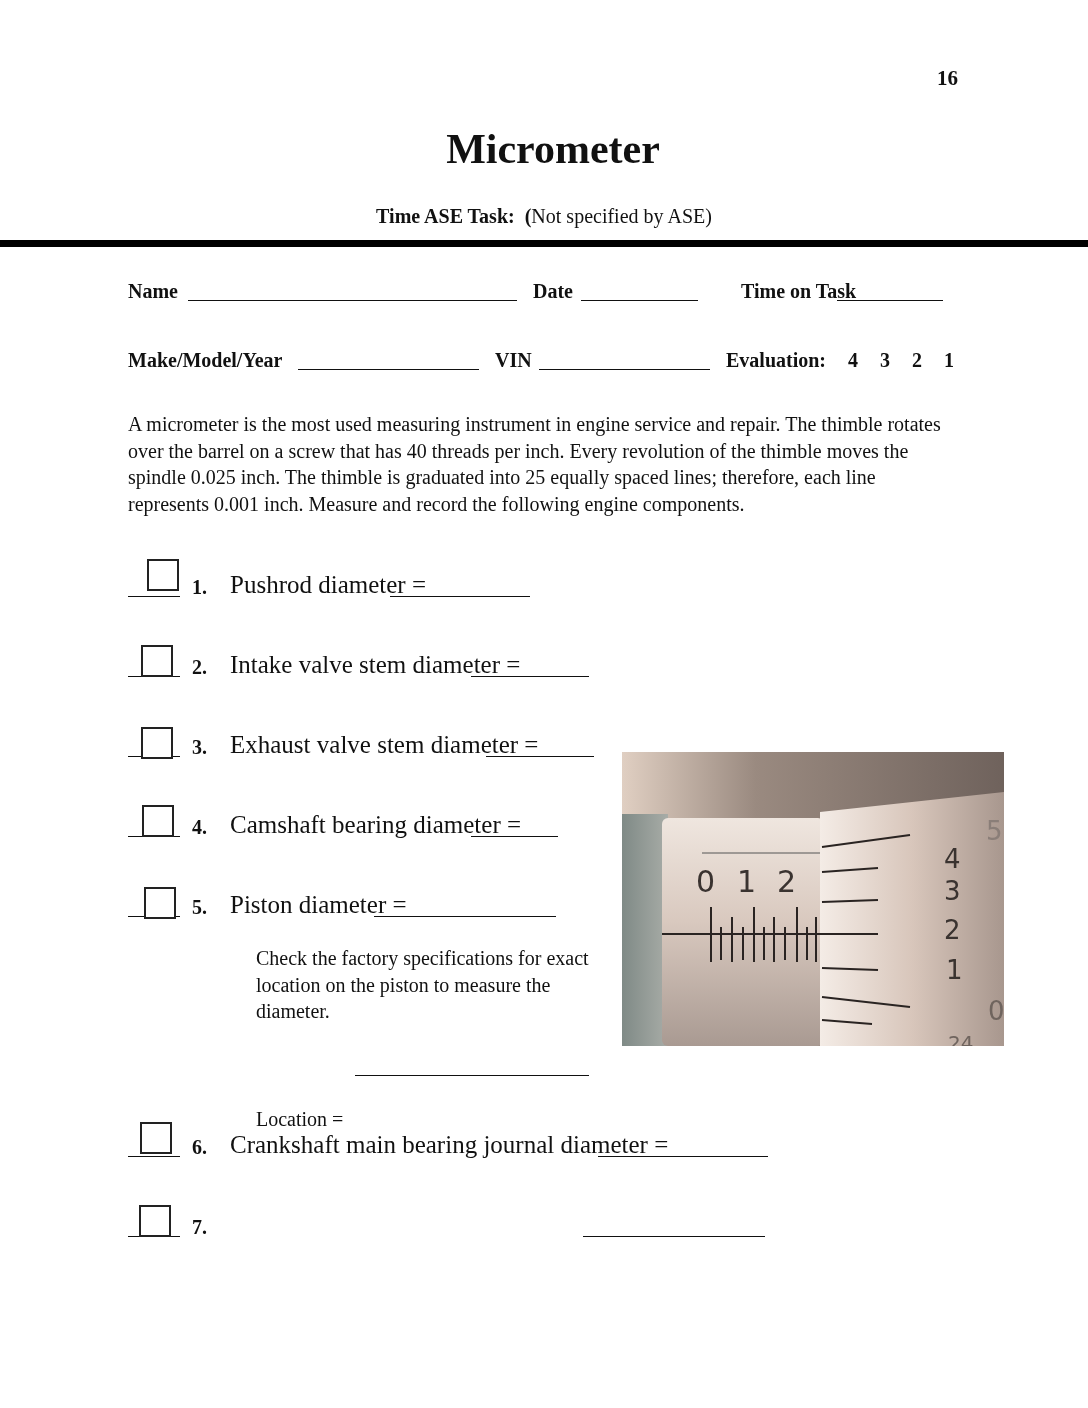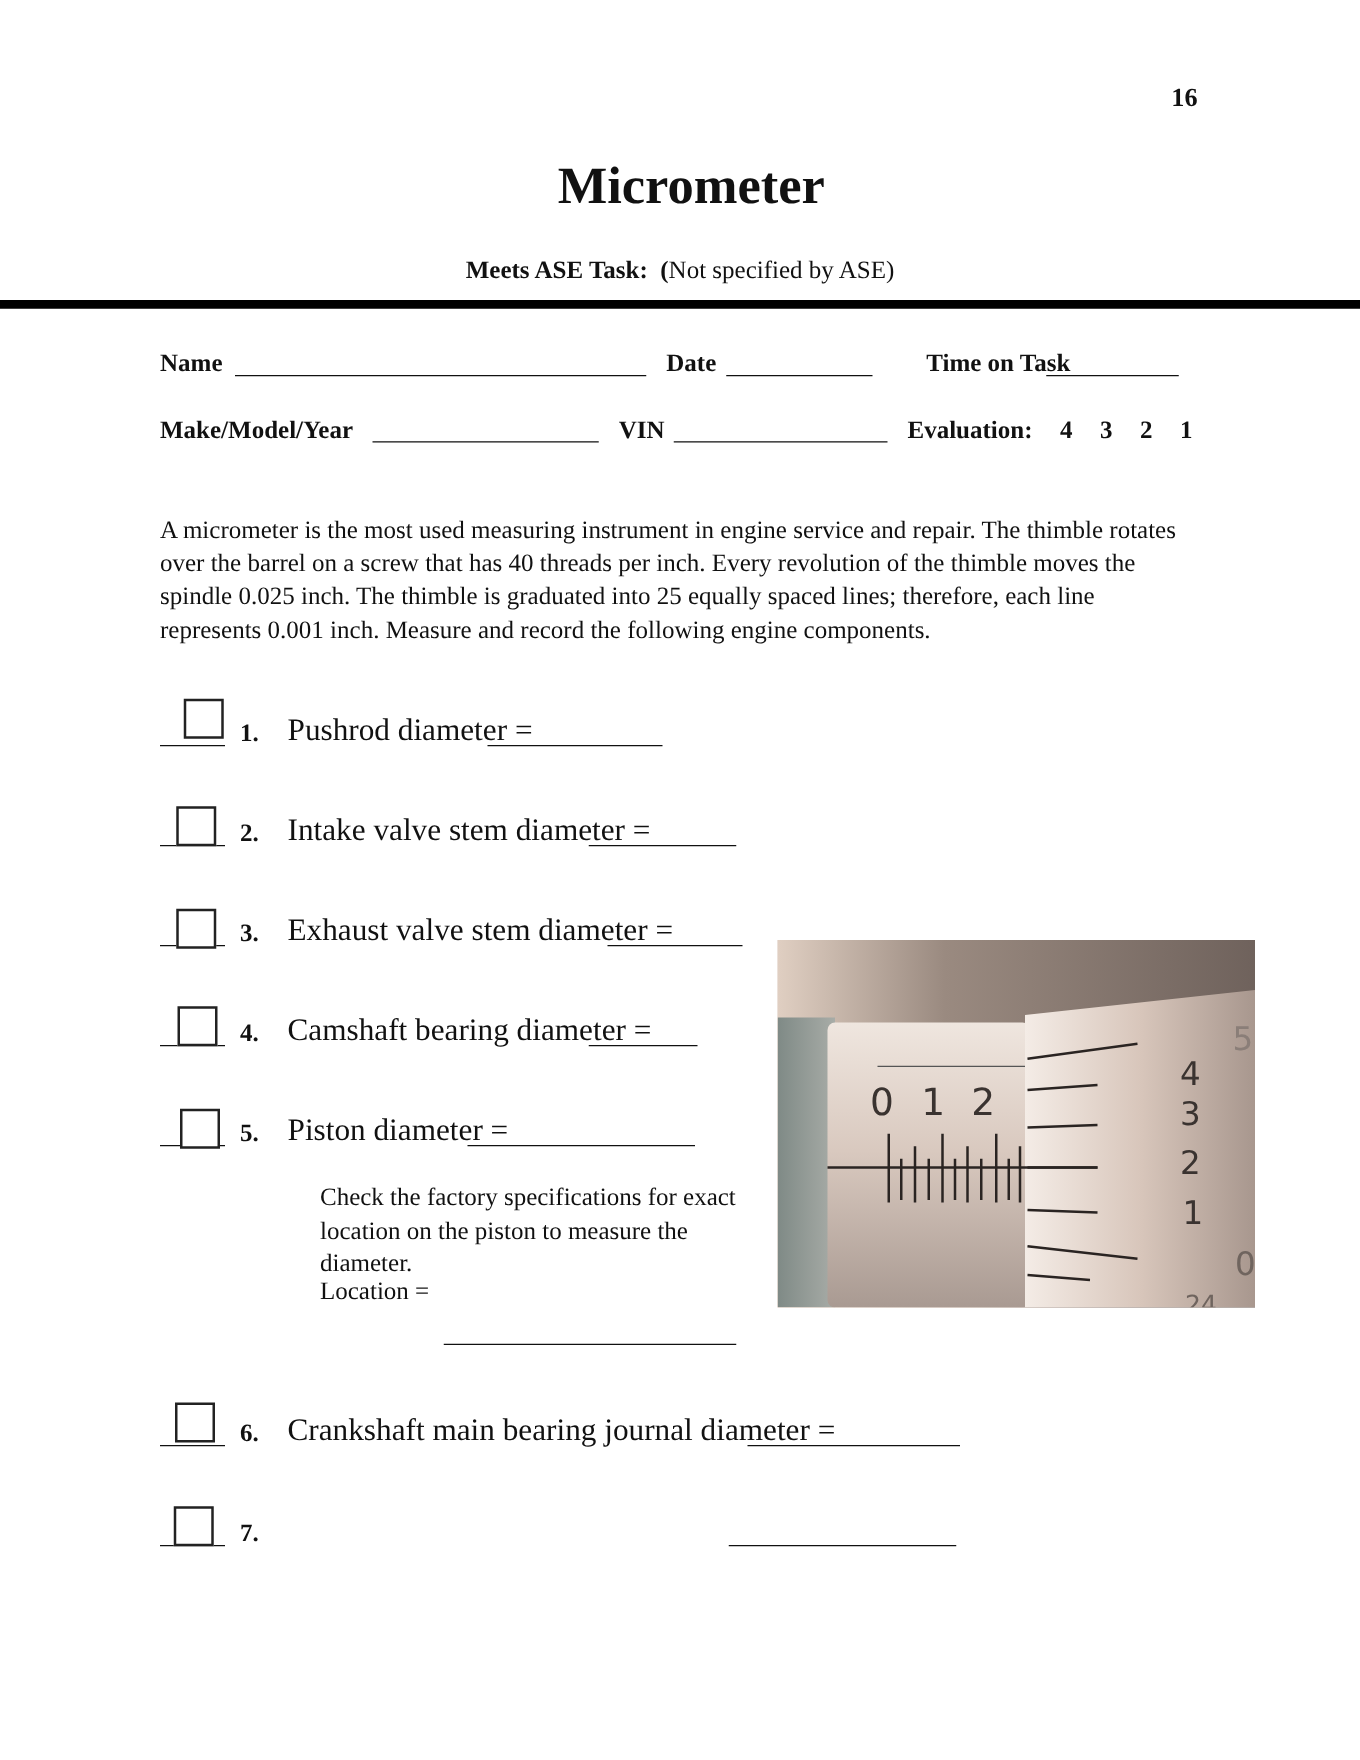--- a/index.html
+++ b/index.html
@@ -23,46 +23,46 @@
     .intro { left: 128px; top: 411px; width: 830px; font-size: 20px; line-height: 26.5px; white-space: normal; }
 
     .item { position: absolute; left: 128px; height: 40px; }
     .item .uline { position: absolute; left: 0; width: 52px; bottom: 0; border-bottom: 1.6px solid #111; }
     .item .cbox { position: absolute; width: 32px; height: 32px; border: 2px solid #222; background: #fff; cursor: pointer; }
     .item .num { position: absolute; left: 64px; bottom: -2px; font-size: 20px; font-weight: bold; }
     .item .label { position: absolute; left: 102px; bottom: -2px; font-size: 25px; white-space: nowrap; }
     .item .answer { position: absolute; bottom: 0; border-bottom: 1.6px solid #111; height: 20px; }
 
     .note { left: 256px; top: 945px; width: 350px; font-size: 20px; line-height: 26.5px; white-space: normal; }
-    .loc-label { left: 256px; top: 1022px; font-size: 20px; }
+    .loc-label { left: 256px; top: 1108px; font-size: 20px; }
 
     .photo { left: 622px; top: 752px; width: 382px; height: 294px; overflow: hidden;
              background: linear-gradient(90deg, #dcc9bb 0%, #c9b3a5 40%, #8f7f76 75%, #7d6f68 100%); }
     .photo svg { display: block; }
   </style>
 </head>
 <body>
 
 <div class="abs page-number">16</div>
 <div class="abs title">Micrometer</div>
 <div class="abs ase">
-  <b>Meets ASE Task:</b>&nbsp; <b>(</b><span>Not specified by ASE)</span>
+  <b>Time ASE Task:</b>&nbsp; <b>(</b><span>Not specified by ASE)</span>
 </div>
 <div class="abs rule"></div>
 
 <div class="abs hdr-row" style="left:0;width:1088px;height:30px;">
   <span class="hdr-label" style="left:128px;">Name</span>
   <span class="blank" style="left:188px;width:329px;"></span>
   <span class="hdr-label" style="left:533px;">Date</span>
   <span class="blank" style="left:581px;width:117px;"></span>
   <span class="hdr-label" style="left:709px;margin-left:32px;">Time on Task</span>
   <span class="blank" style="left:837px;width:106px;"></span>
 </div>
 
-<div class="abs hdr-row r2" style="left:0;width:884px;height:30px;">
+<div class="abs hdr-row r2" style="left:0;width:884px;height:30px;margin-top:16px;">
   <span class="hdr-label" style="left:128px;">Make/Model/Year</span>
   <span class="blank" style="left:298px;width:181px;"></span>
   <span class="hdr-label" style="left:495px;">VIN</span>
   <span class="blank" style="left:539px;width:171px;"></span>
   <span class="hdr-label" style="left:726px;">Evaluation:</span>
   <span class="hdr-label" style="left:848px;cursor:pointer;">4</span>
   <span class="hdr-label" style="left:880px;cursor:pointer;">3</span>
   <span class="hdr-label" style="left:912px;cursor:pointer;">2</span>
   <span class="hdr-label" style="left:944px;cursor:pointer;">1</span>
 </div>

